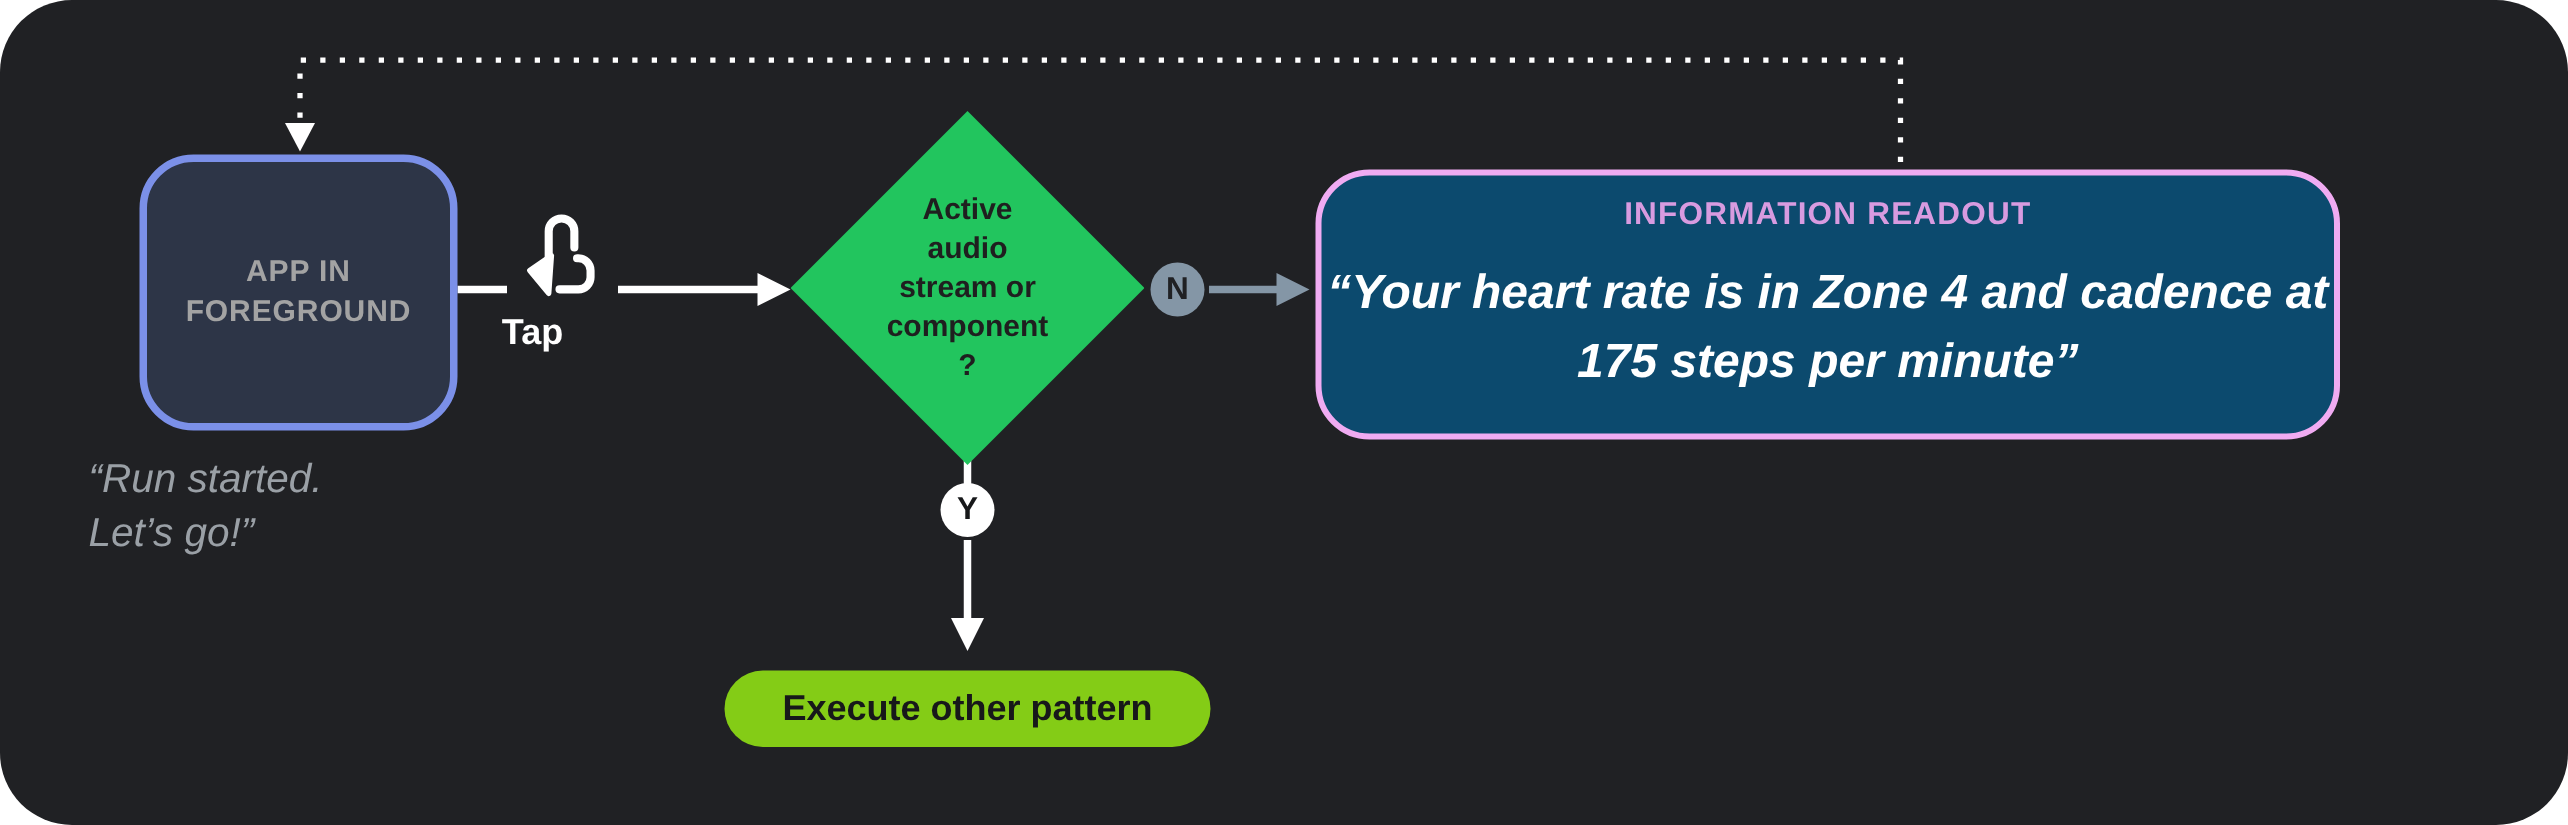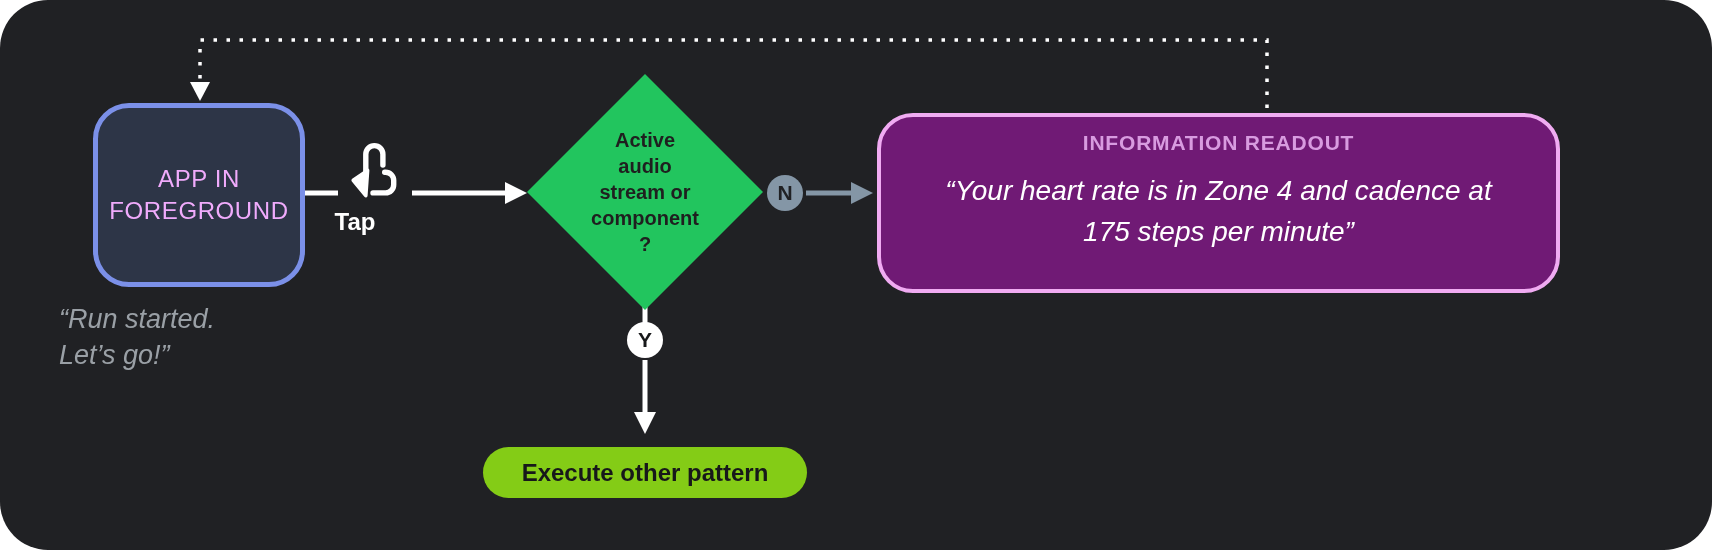--- a/index.html
+++ b/index.html
@@ -32,23 +32,23 @@
     box-sizing: border-box;
     background: #2d3547;
     border: 5px solid #7b90e8;
     border-radius: 36px;
     display: flex;
     align-items: center;
     justify-content: center;
     text-align: center;
   }
   .app-box .label {
-    color: #f0abfc;
-    font-size: 24px;
-    font-weight: normal;
+    color: #a3a3a3;
+    font-size: 20px;
+    font-weight: bold;
     letter-spacing: 0.6px;
     line-height: 1.35;
   }
   .voice-line {
     position: absolute;
     left: 59px; top: 301px;
     width: 280px;
     text-align: left;
     color: #9aa0a6;
     font-style: italic;
@@ -112,37 +112,37 @@
     background: #ffffff;
     color: #17181a;
   }
 
   
   .readout {
     position: absolute;
     left: 877px; top: 113px;
     width: 683px; height: 180px;
     box-sizing: border-box;
-    background: #701a75;
+    background: #0c4a6e;
     border: 4px solid #f0abf2;
     border-radius: 36px;
     text-align: center;
   }
   .readout .title {
     margin-top: 14px;
     color: #d89be0;
     font-size: 21px;
     font-weight: bold;
     letter-spacing: 0.8px;
   }
   .readout .quote {
     margin-top: 16px;
     color: #ffffff;
-    font-size: 28px;
-    font-weight: normal;
+    font-size: 32px;
+    font-weight: bold;
     font-style: italic;
     line-height: 1.45;
   }
 
   
   .execute-pill {
     position: absolute;
     left: 483px; top: 447px;
     width: 324px; height: 51px;
     background: #84cc16;

